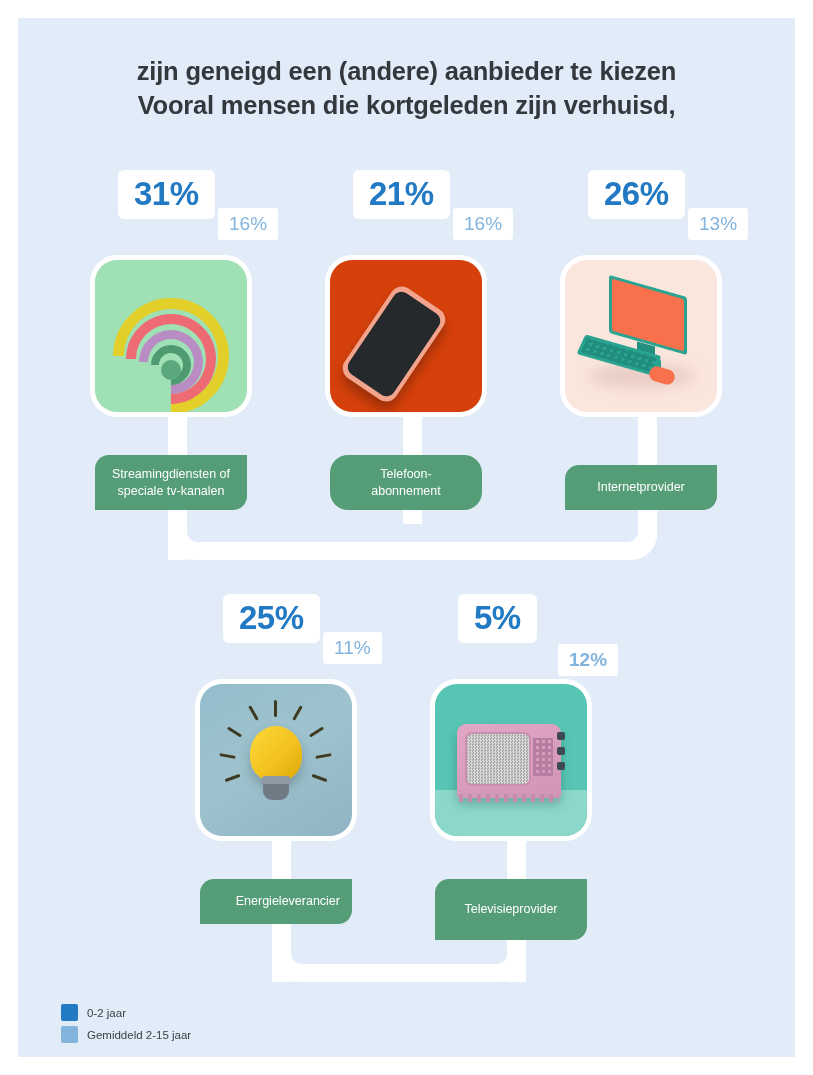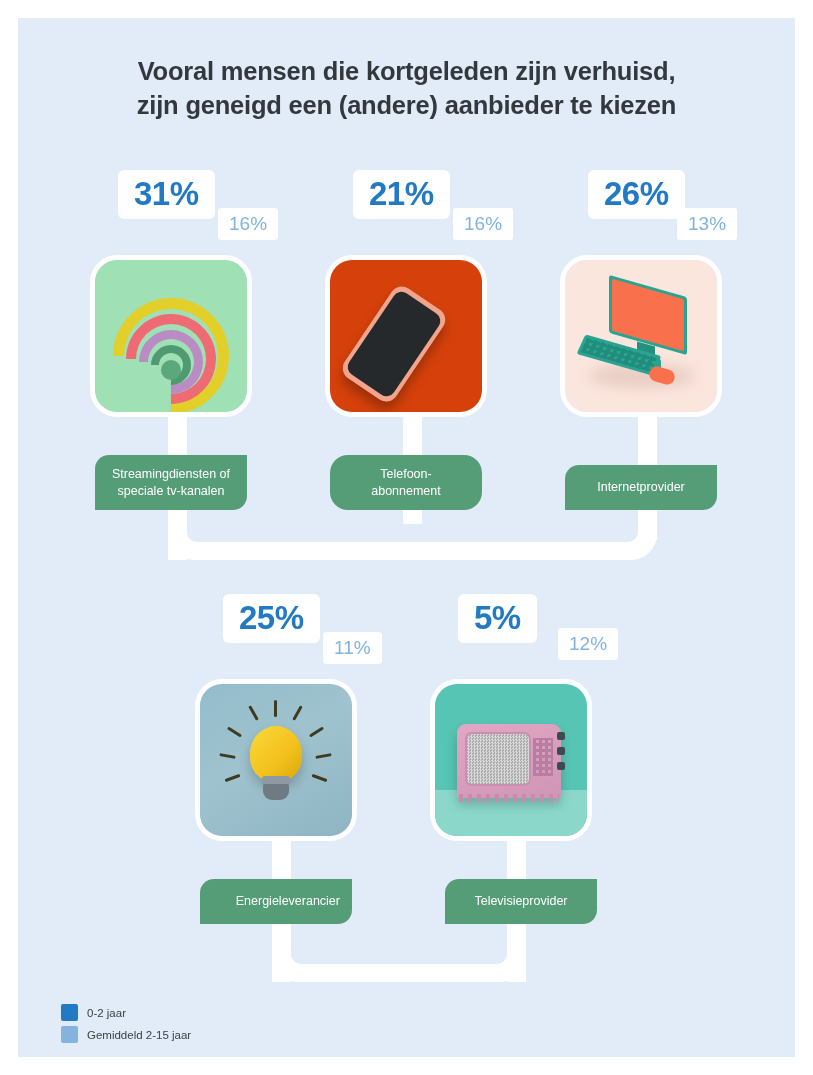--- a/index.html
+++ b/index.html
@@ -155,22 +155,22 @@
   .tv-knob{width:8px;height:8px;background:#3d4a52;border-radius:2px;margin-bottom:7px;}
   .tv-legs{position:absolute;left:24px;top:110px;width:100px;height:8px;
        background:repeating-linear-gradient(90deg,#c78cad 0 4px,transparent 4px 9px);}
 </style>
 </head>
 <body>
 
 <div class="page">
 
   <div class="title">
+    <span class="ln">zijn geneigd een (andere) aanbieder te kiezen</span>
     <span class="ln">Vooral mensen die kortgeleden zijn verhuisd,</span>
-    <span class="ln">zijn geneigd een (andere) aanbieder te kiezen</span>
   </div>
 
   <div class="rails">
 
     <div class="rail" style="left:150px;top:392px;width:19px;height:150px;"></div>
     <div class="rail" style="left:385px;top:392px;width:19px;height:150px;"></div>
     <div class="rail" style="left:620px;top:392px;width:19px;height:130px;"></div>
 
     <div class="rail" style="left:150px;top:506px;width:489px;height:36px;border-radius:0 0 26px 26px;"></div>
     <div class="rail" style="left:169px;top:506px;width:451px;height:18px;background:#e2ebf8;border-radius:0 0 10px 10px;"></div>
@@ -220,21 +220,21 @@
       <span>
         <span>Telefoon-</span><br>
         <span>abonnement</span>
       </span>
     </div>
   </div>
 
   <div class="node" style="left:0;top:0;">
     <div class="statwrap" style="left:570px;top:152px;">
       <div class="stat-big">26%</div>
-      <div class="stat-small" style="left:89px;top:38px;">13%</div>
+      <div class="stat-small" style="left:100px;top:38px;">13%</div>
     </div>
     <div class="card" style="left:547px;top:242px;">
       <div class="art art-comp">
         <div class="comp-shadow"></div>
         <div class="mon">
             <div class="mon-s"></div>
           </div>
         <div class="mon-neck"></div>
         <div class="mon-base"></div>
         <div class="kbd">
@@ -270,38 +270,38 @@
       </div>
     </div>
     <div class="glabel" style="left:182px;top:861px;width:152px;height:45px;justify-content:flex-end;">
       <span>Energieleverancier</span>
     </div>
   </div>
 
   <div class="node" style="left:0;top:0;">
     <div class="statwrap" style="left:440px;top:576px;">
       <div class="stat-big">5%</div>
-      <div class="stat-small" style="left:100px;top:34px;">12%</div>
+      <div class="stat-small" style="left:100px;top:50px;font-weight:bold;">12%</div>
     </div>
     <div class="card" style="left:417px;top:666px;">
       <div class="art art-tv">
         <div class="tv-floor"></div>
         <div class="tv-body">
           <div class="tv-screen"></div>
           <div class="tv-grill"></div>
           <div class="tv-knobs">
             <div class="tv-knob"></div>
             <div class="tv-knob"></div>
             <div class="tv-knob"></div>
           </div>
         </div>
         <div class="tv-legs"></div>
       </div>
     </div>
-    <div class="glabel" style="left:427px;top:861px;width:152px;height:45px;">
+    <div class="glabel" style="left:417px;top:861px;width:152px;height:61px;">
       <span>Televisieprovider</span>
     </div>
   </div>
 
   <div class="legend">
     <div class="legend-row">
       <div class="legend-sw" style="background:#2279c4;"></div>
       <div class="legend-tx">0-2 jaar</div>
     </div>
     <div class="legend-row">

